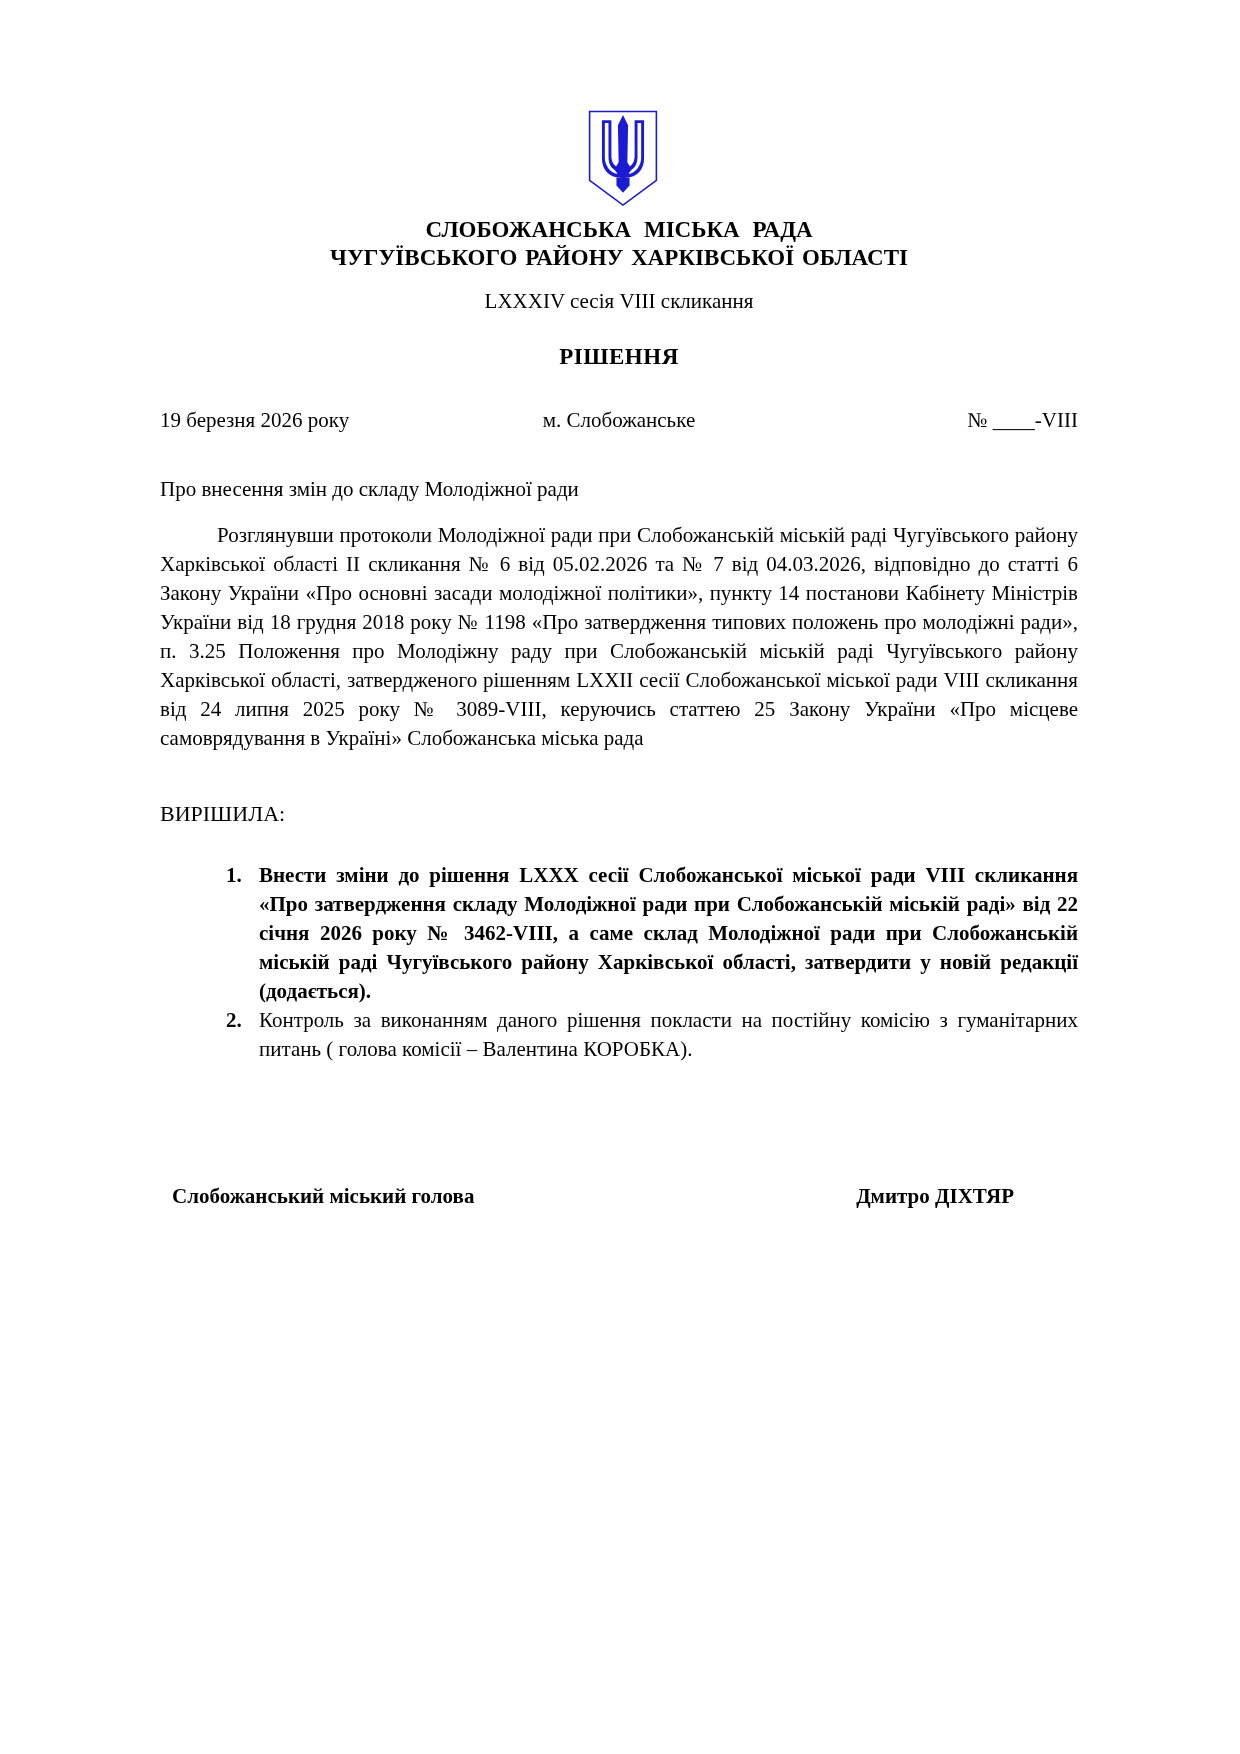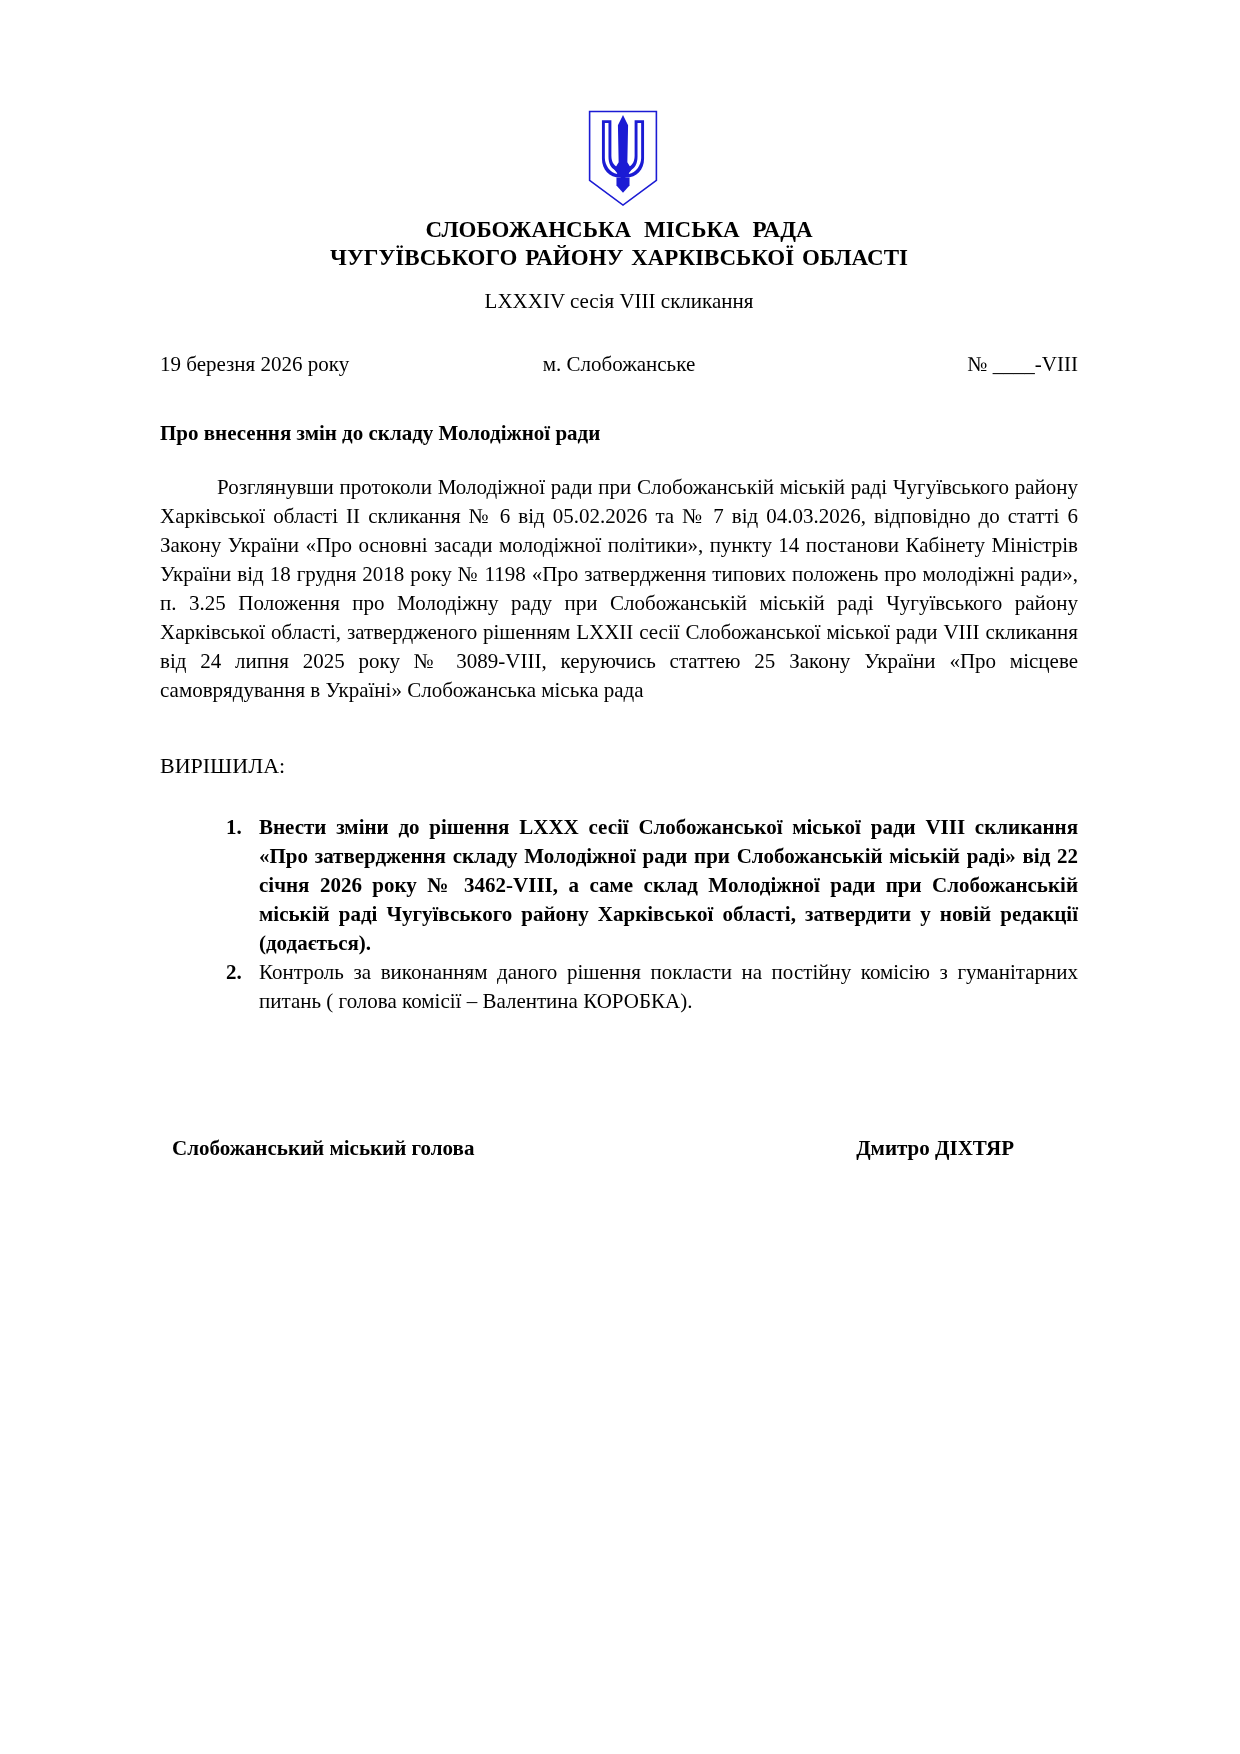--- a/index.html
+++ b/index.html
@@ -15,22 +15,22 @@
   .hdr{ text-align:center;font-weight:bold;font-size:23px;line-height:28px;margin:0;}
   .hdr-1{margin-top:8px;word-spacing:7px;}
   .hdr-2{word-spacing:2px;}
   .hdr-3{text-align:center;font-weight:normal;font-size:21px;line-height:26px;margin:16px;}
   .doc-type{text-align:center;font-weight:bold;font-size:23px;margin-top:30px;letter-spacing:.5px;}
   .meta-row{display:flex;align-items:baseline;margin-top:38px;font-size:21px;gap:20px;}
   .meta-row .cell{flex:1;}
   .meta-date{text-align:left;}
   .meta-place{text-align:center;}
   .meta-number{text-align:right;}
-  .subject{font-weight:bold;font-size:21px;line-height:32px;margin-top:40px;}
-  .preamble{font-size:21px;line-height:29px;text-align:justify;text-indent:57px;margin-top:24px;}
+  .subject{font-weight:normal;font-size:21px;line-height:32px;margin-top:40px;}
+  .preamble{font-size:21px;line-height:29px;text-align:justify;text-indent:57px;margin-top:16px;}
   .resolved{font-size:22px;margin-top:48px;}
   .items{margin-top:34px;}
   .item{display:flex;font-size:21px;line-height:29px;}
   .item .num{flex:none;width:33px;margin-left:66px;font-weight:bold;}
   .item .txt{flex:1;text-align:justify;}
   .item-bold .txt{font-weight:bold;}
   .signature{display:flex;justify-content:space-between;align-items:baseline;
     margin-top:120px;font-size:21px;font-weight:bold;padding-left:12px;padding-right:64px;}
 </style>
 </head>
@@ -47,20 +47,21 @@
         <path d="M79 14 H66 V63 C66 72 62 78 54 80 L54 93 C69 93 79 82 79 67 Z M75 18 V66 C75 76 68 86 58 88 L58 84 C67 81 70 73 70 64 V18 Z" fill-rule="evenodd"></path>
         <path d="M41 93 H59 V104 L50 114 L41 104 Z"></path>
       </g>
     </svg>
   </div>
 
   <p class="hdr hdr-1">СЛОБОЖАНСЬКА МІСЬКА РАДА</p>
   <p class="hdr hdr-2">ЧУГУЇВСЬКОГО РАЙОНУ ХАРКІВСЬКОЇ ОБЛАСТІ</p>
   <p class="hdr-3">LXXXIV сесія VIII скликання</p>
 
+  <div class="doc-type">РІШЕННЯ</div>
 
   <div class="meta-row">
     <div class="cell meta-date">19 березня  2026 року</div>
     <div class="cell meta-place">м. Слобожанське</div>
     <div class="cell meta-number">№ ____-VIII</div>
   </div>
 
   <div class="subject">
     <div>Про внесення змін до складу Молодіжної ради</div>
   </div>

